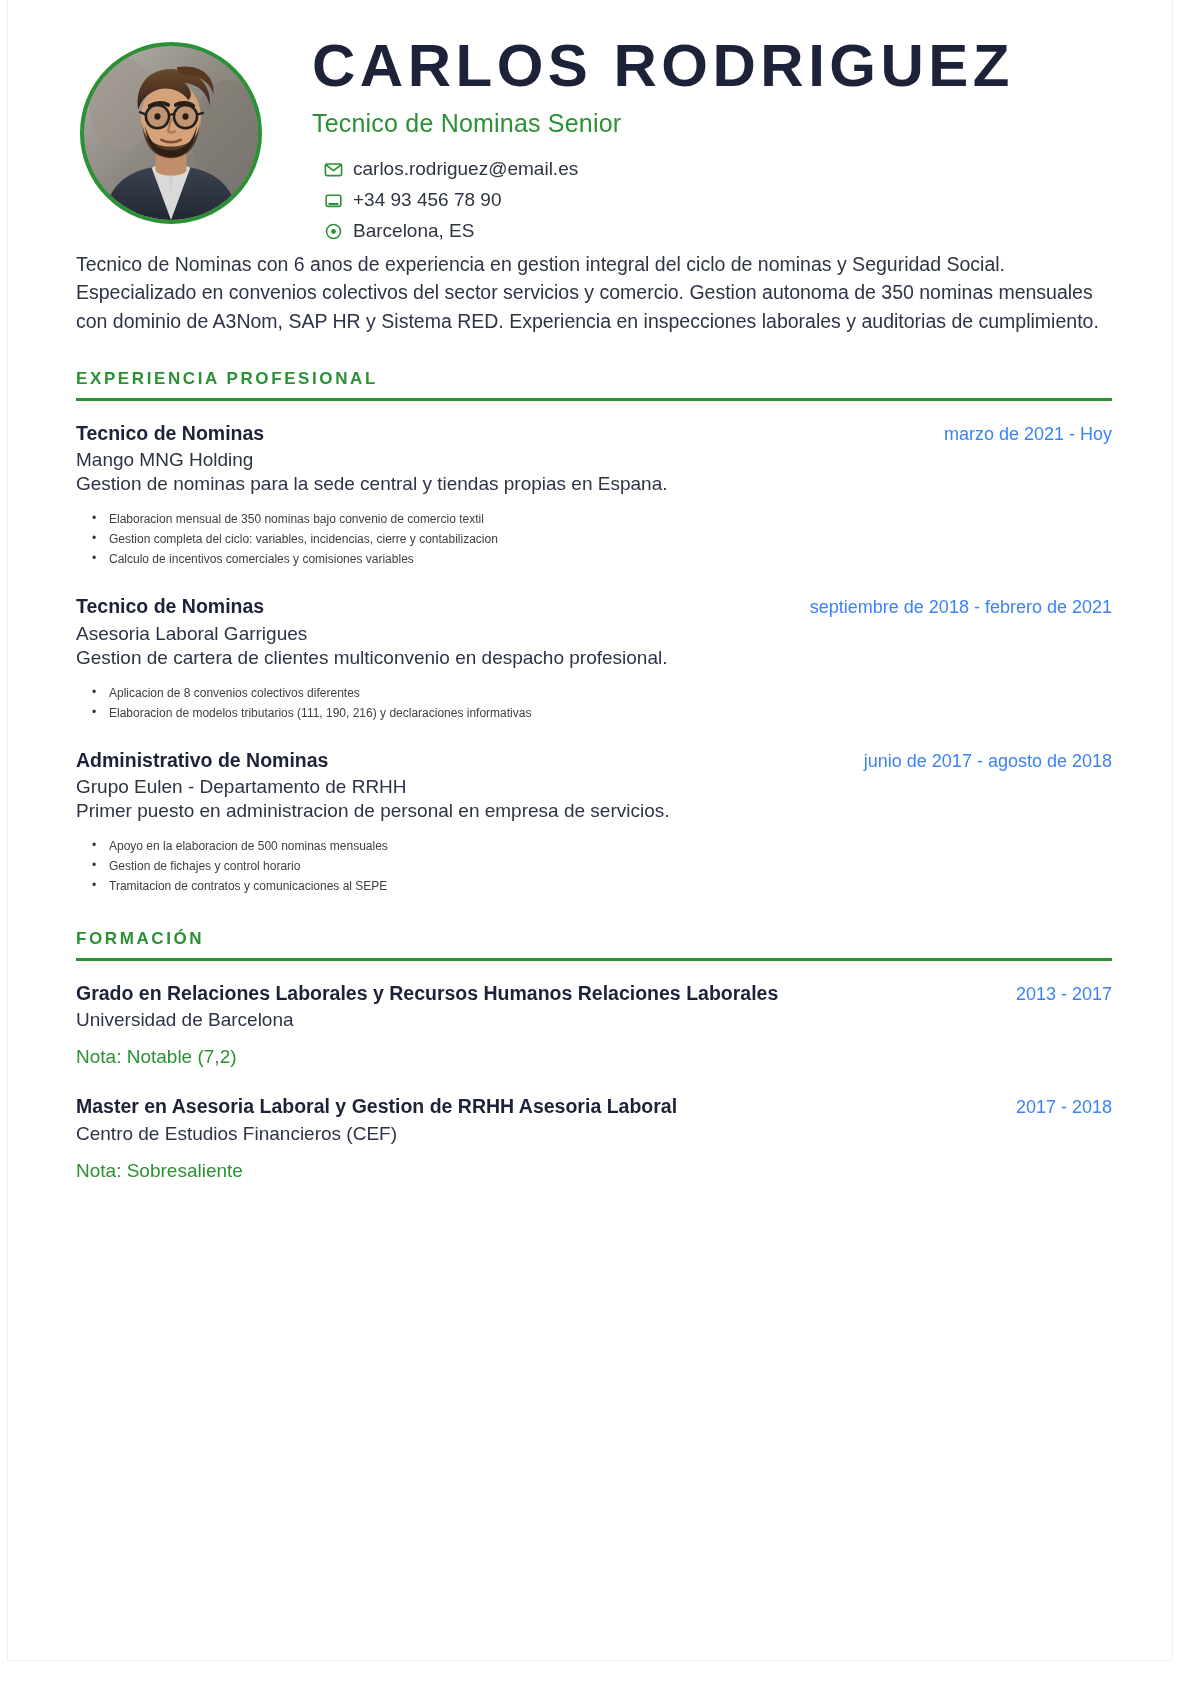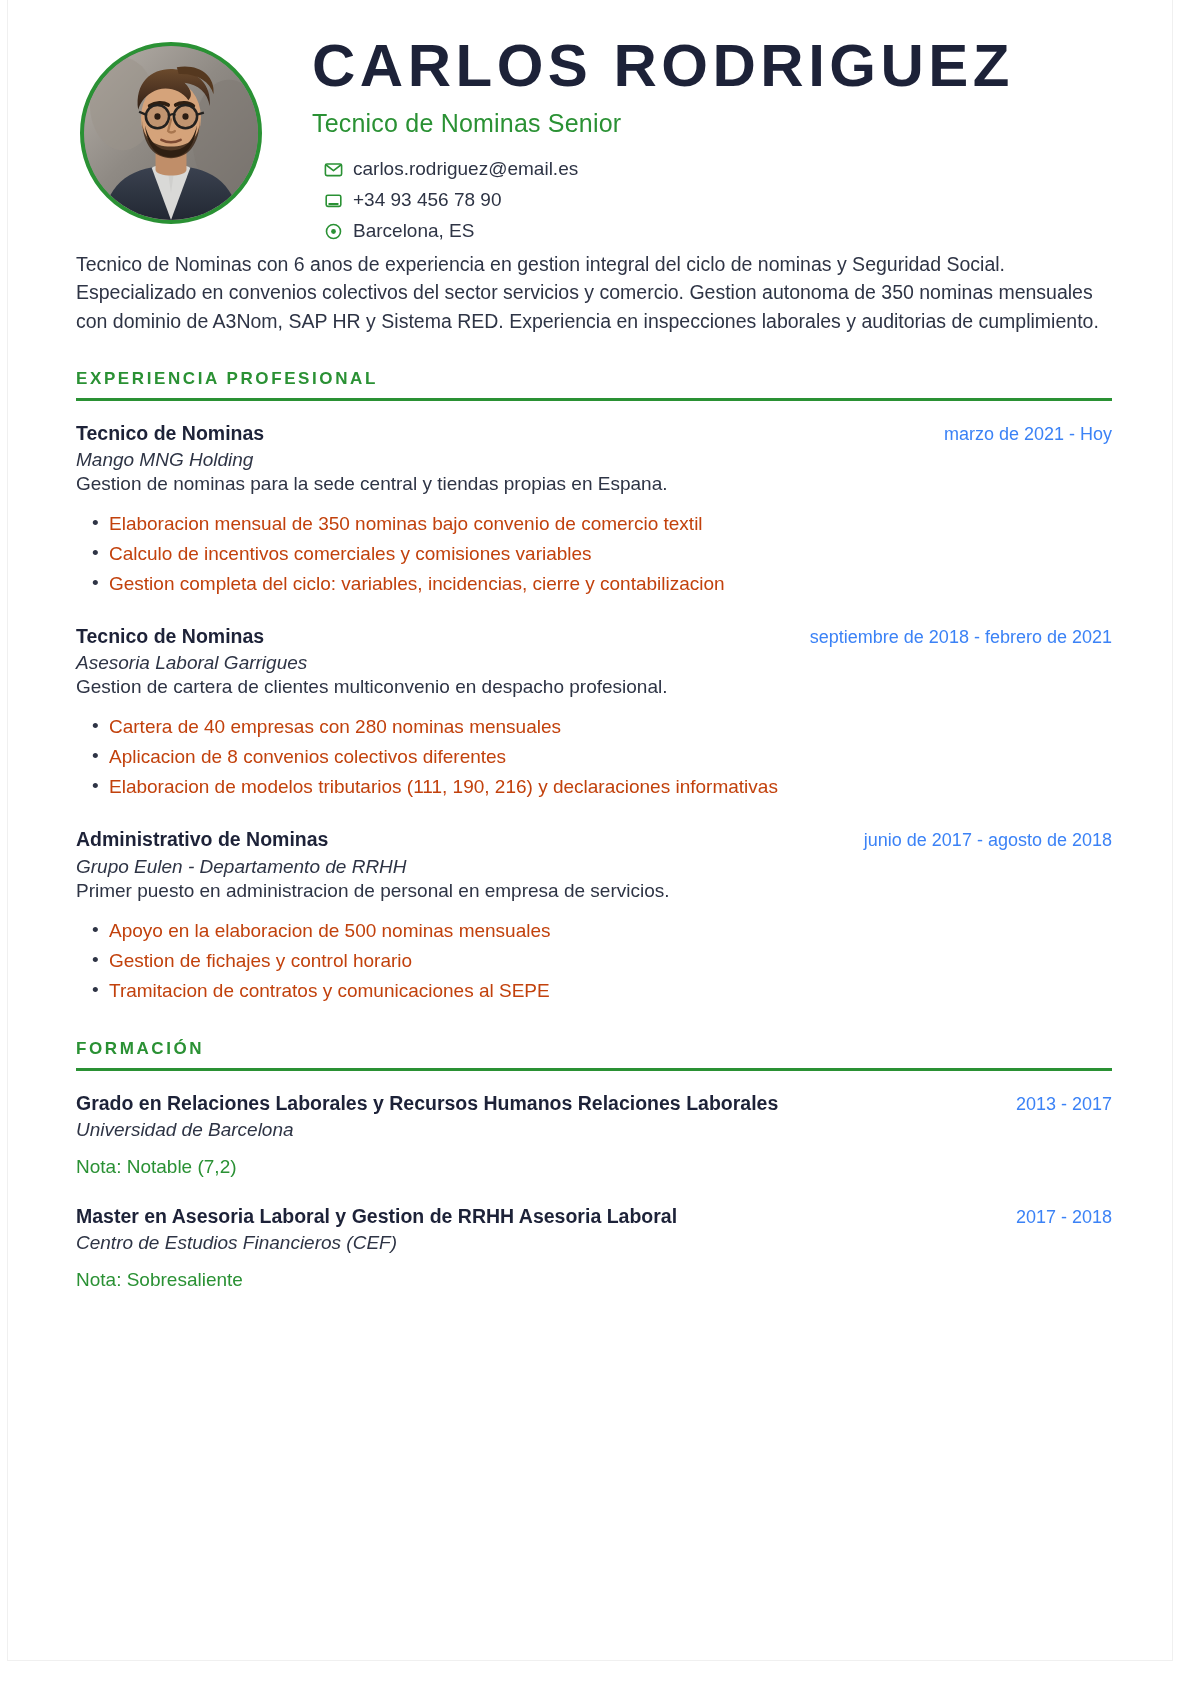--- a/index.html
+++ b/index.html
@@ -142,42 +142,41 @@
   }
   .entry-date {
     font-size: 18px;
     font-weight: 400;
     color: #3b82f6;
     white-space: nowrap;
     flex: 0 0 auto;
   }
   .entry-org {
     font-size: 19px;
-    font-style: italic;
     color: #2e3445;
     margin-top: 3px;
   }
   .entry-desc {
     font-size: 19px;
     color: #2e3445;
     margin-top: 2px;
   }
   .entry-grade {
     font-size: 19px;
     color: #2a9134;
     margin-top: 15px;
   }
   .bullets {
     list-style: none;
     padding: 0;
     margin: 16px 0 0 16px;
   }
   .bullets li {
-    font-size: 19px;
-    color: #c2410c;
+    font-size: 12px;
+    color: #404040;
     line-height: 1.42;
     padding-left: 17px;
     position: relative;
     margin-bottom: 3px;
   }
   .bullets li:before {
     content: "\2022";
     position: absolute;
     left: 0;
     top: -1px;
@@ -296,34 +295,33 @@
 
         <div class="entry">
           <div class="entry-head">
             <div class="entry-title">Tecnico de Nominas</div>
             <div class="entry-date">marzo de 2021 - Hoy</div>
           </div>
           <div class="entry-org">Mango MNG Holding</div>
           <div class="entry-desc">Gestion de nominas para la sede central y tiendas propias en Espana.</div>
           <ul class="bullets">
             <li>Elaboracion mensual de 350 nominas bajo convenio de comercio textil</li>
+            <li>Gestion completa del ciclo: variables, incidencias, cierre y contabilizacion</li>
             <li>Calculo de incentivos comerciales y comisiones variables</li>
-            <li>Gestion completa del ciclo: variables, incidencias, cierre y contabilizacion</li>
           </ul>
         </div>
 
         <div class="entry">
           <div class="entry-head">
             <div class="entry-title">Tecnico de Nominas</div>
             <div class="entry-date">septiembre de 2018 - febrero de 2021</div>
           </div>
           <div class="entry-org">Asesoria Laboral Garrigues</div>
           <div class="entry-desc">Gestion de cartera de clientes multiconvenio en despacho profesional.</div>
           <ul class="bullets">
-            <li>Cartera de 40 empresas con 280 nominas mensuales</li>
             <li>Aplicacion de 8 convenios colectivos diferentes</li>
             <li>Elaboracion de modelos tributarios (111, 190, 216) y declaraciones informativas</li>
           </ul>
         </div>
 
         <div class="entry">
           <div class="entry-head">
             <div class="entry-title">Administrativo de Nominas</div>
             <div class="entry-date">junio de 2017 - agosto de 2018</div>
           </div>

